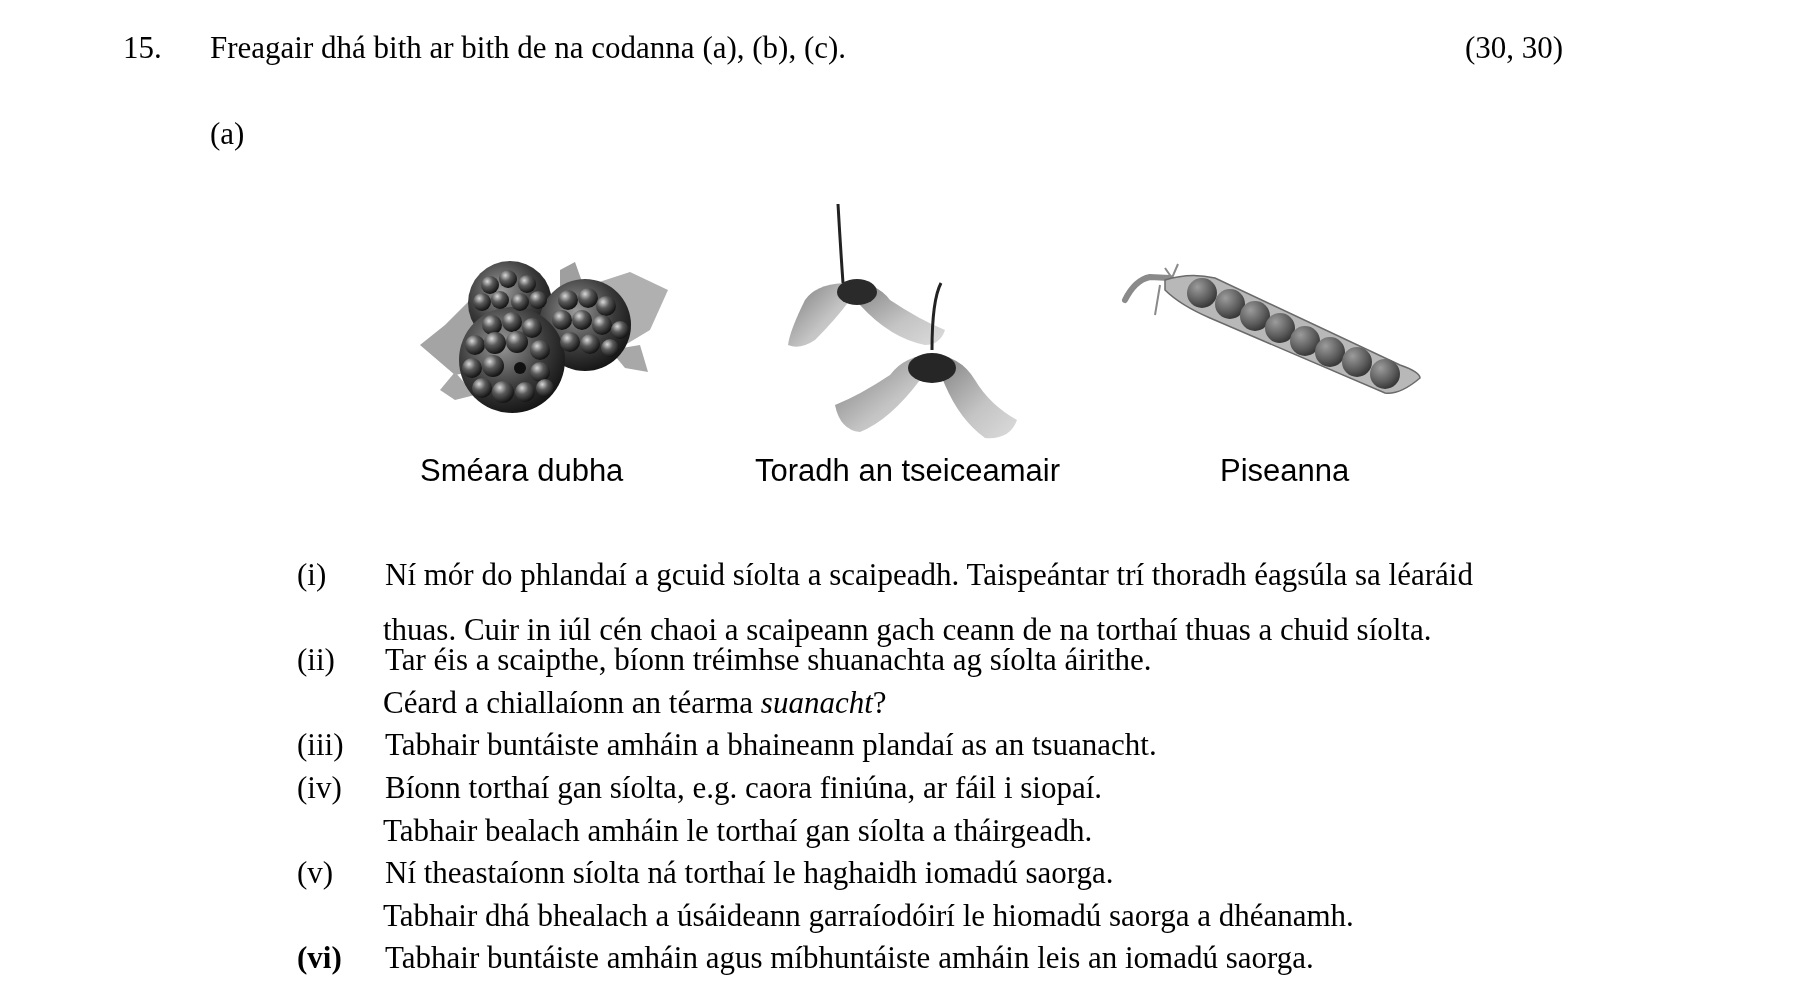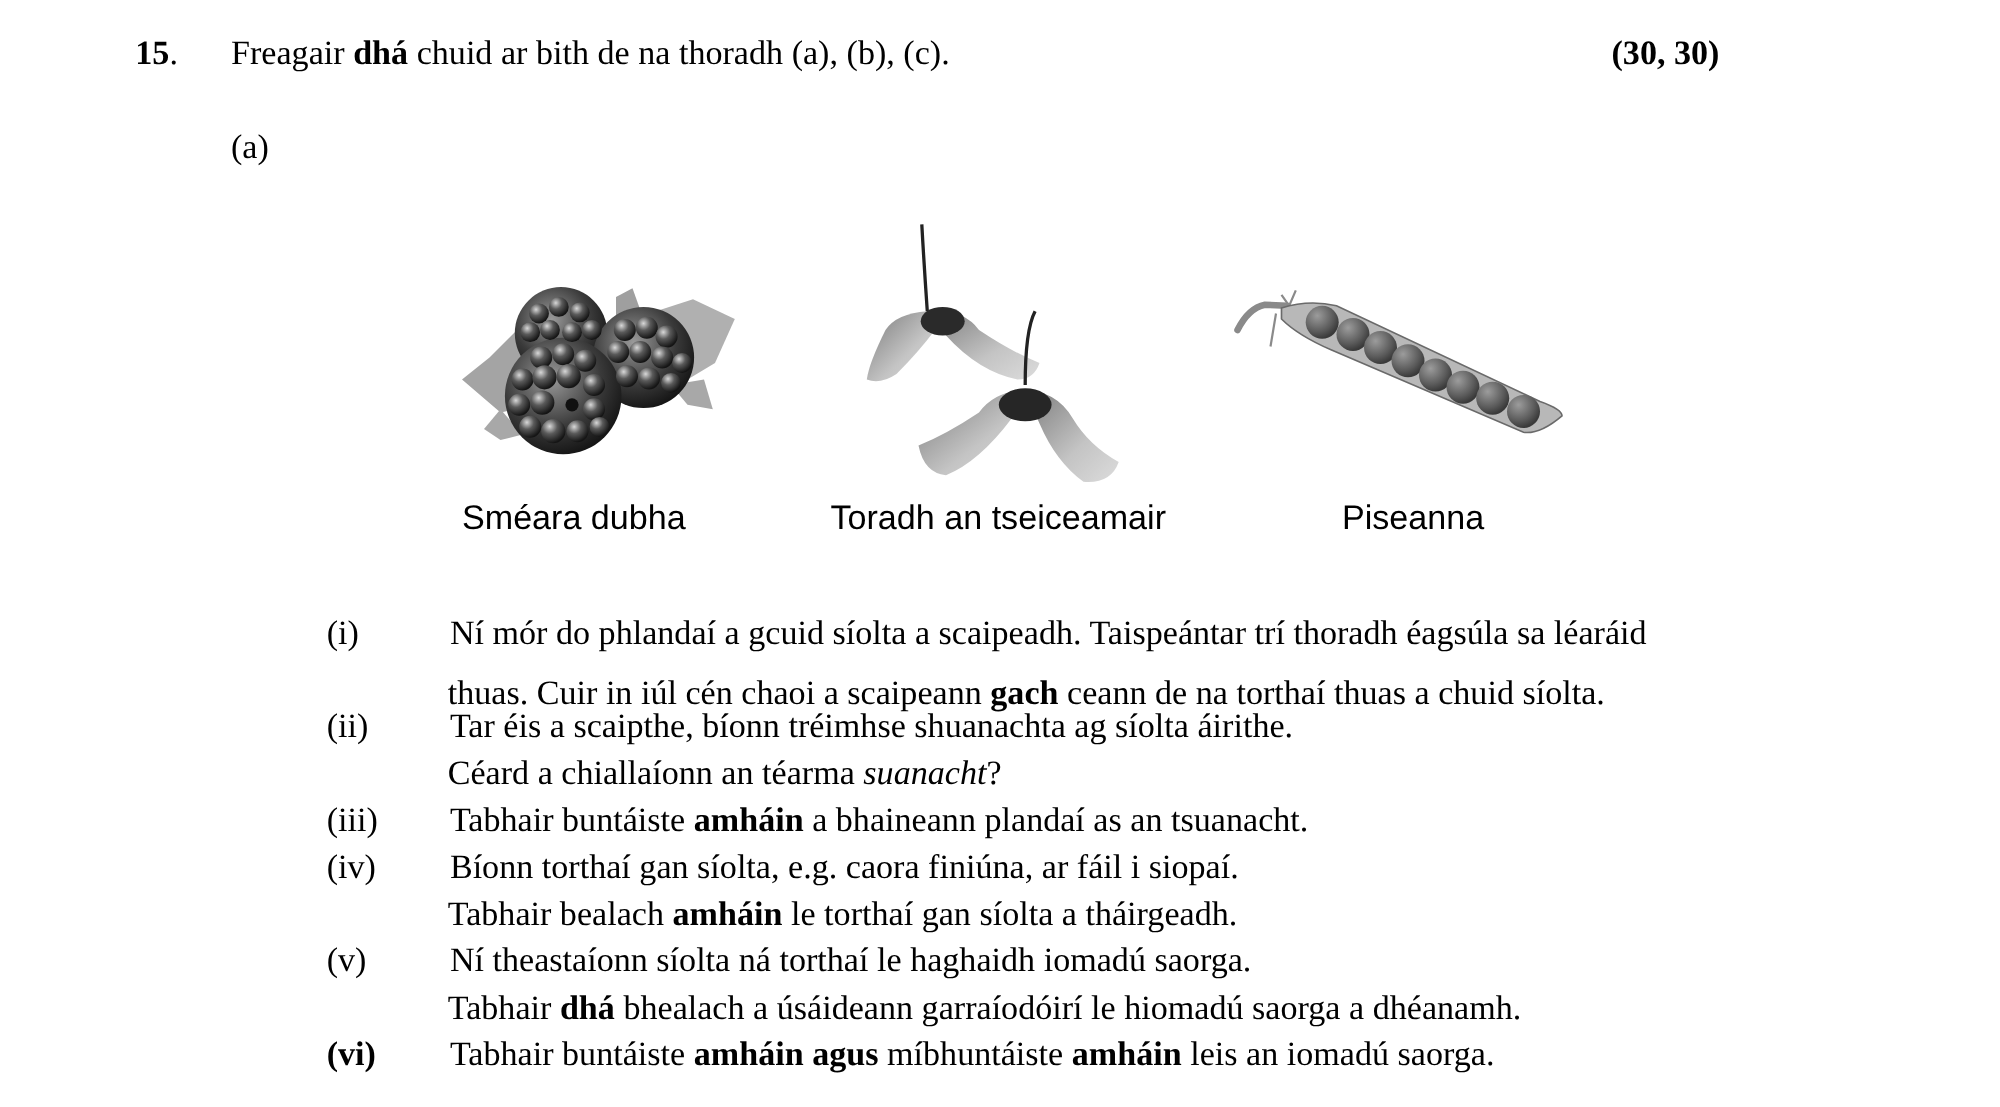--- a/index.html
+++ b/index.html
@@ -1,35 +1,35 @@
 <!DOCTYPE html>
 <html><head>
 <meta charset="utf-8">
 <style>
   html, body { margin:0; padding:0; background:#ffffff; }
   body { width:1818px; height:1006px; position:relative; overflow:hidden;
          font-family:"Liberation Serif", "DejaVu Serif", serif; color:#000; }
   .abs { position:absolute; white-space:nowrap; }
   .serif { font-family:"Liberation Serif", "DejaVu Serif", serif; font-size:31px; line-height:36px; }
   .sans { font-family:"Liberation Sans", "DejaVu Sans", sans-serif; font-size:31px; line-height:36px; }
-  b { font-weight:bold; }
+  b { font-weight:normal; }
   i { font-style:italic; }
   .item-num { position:absolute; left:297px; }
-  .item-text { position:absolute; left:385px; white-space:nowrap;margin-left:24px; }
+  .item-text { position:absolute; left:385px; white-space:nowrap; }
   .item-text.cont { left:383px; }
   svg { position:absolute; }
 </style>
 </head>
 <body>
 
 <div class="abs serif" style="left:123px; top:30px;">
   <b>15</b><span>.</span>
 </div>
 <div class="abs serif" style="left:210px; top:30px;">
-  <span>Freagair </span><b>dhá</b><span> chuid ar bith de na thoradh (a), (b), (c).</span>
+  <span>Freagair </span><b>dhá</b><span> bith ar bith de na codanna (a), (b), (c).</span>
 </div>
 <div class="abs serif" style="left:1465px; top:30px;">
   <b>(30, 30)</b>
 </div>
 <div class="abs serif" style="left:210px; top:116px;">(a)</div>
 
 <svg style="left:415px; top:255px;" width="260" height="160" viewBox="415 255 260 160">
   <defs>
     <radialGradient id="berryG" cx="40%" cy="35%" r="70%">
       <stop offset="0%" stop-color="#9a9a9a"></stop>

